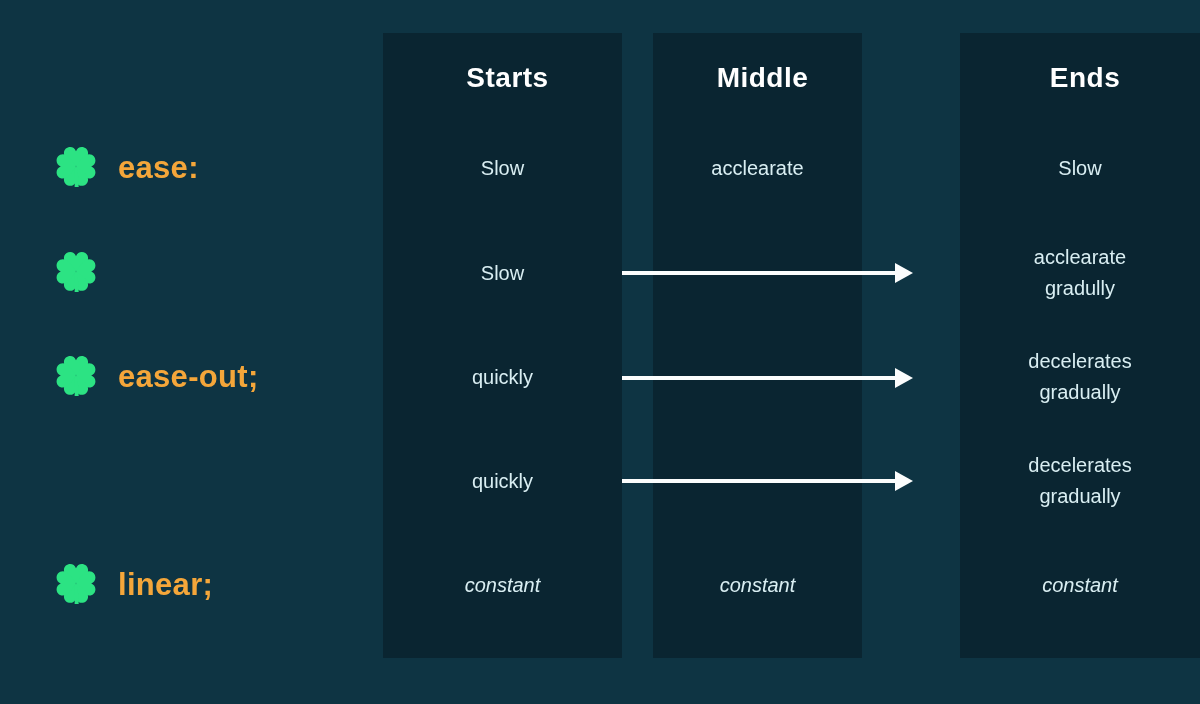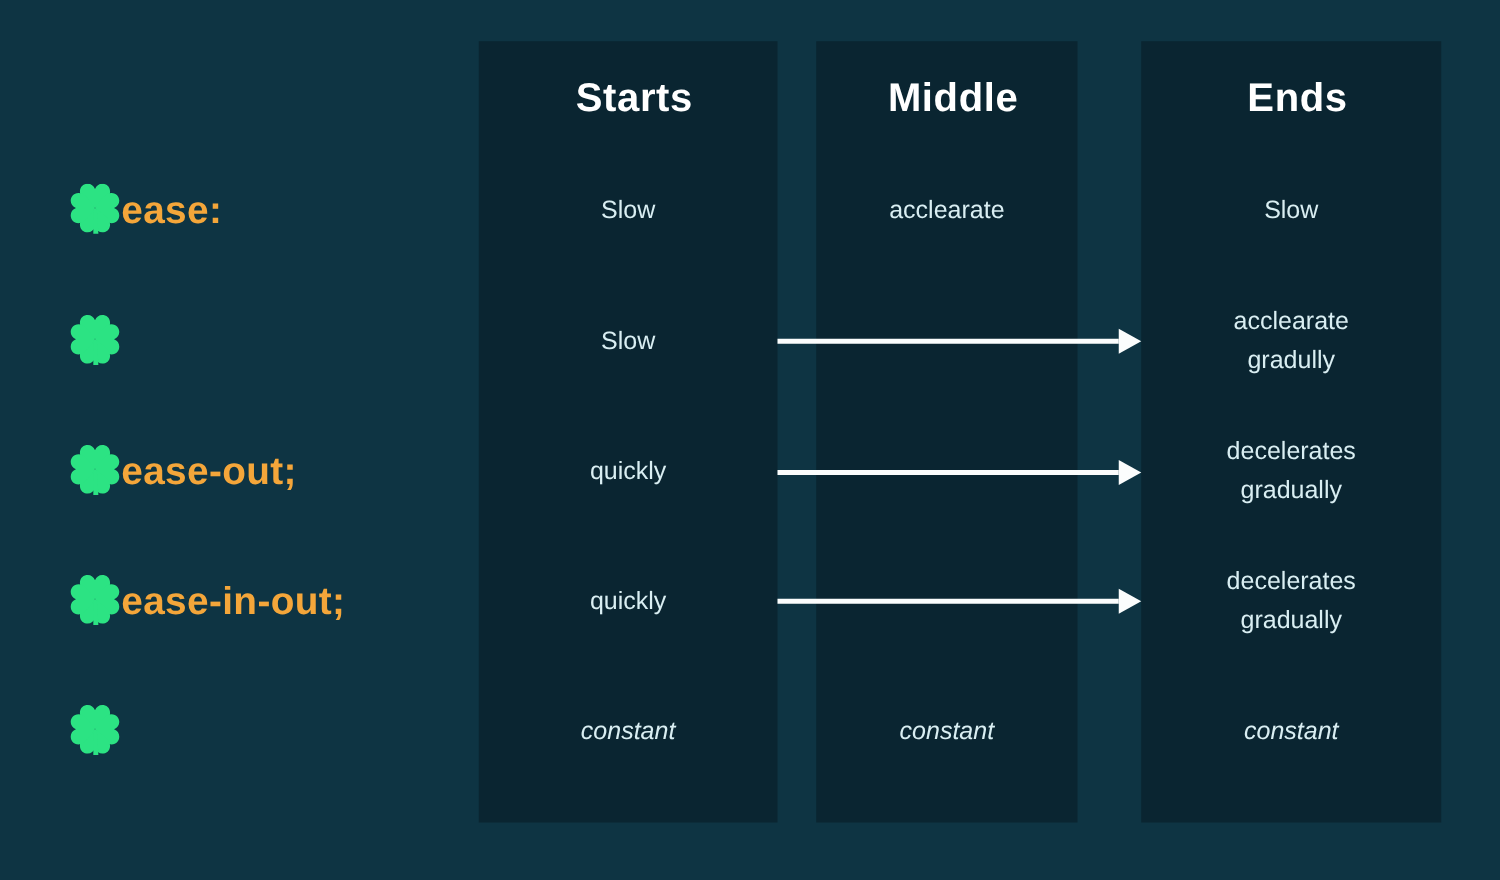--- a/index.html
+++ b/index.html
@@ -26,31 +26,31 @@
 
   
   .column {
     position: absolute;
     top: 33px;
     height: 625px;
     background: var(--column-background);
   }
   .col-starts { left: 383px; width: 239px; }
   .col-middle { left: 653px; width: 209px; }
-  .col-ends   { left: 913px; width: 240px; }
+  .col-ends   { left: 960px; width: 240px; }
 
   .col-header {
     position: absolute;
     top: 0; left: 0; right: 0;
     height: 90px;
     display: flex;
     align-items: center;
     justify-content: center;
     color: var(--header-text);
-    font-size: 32px;
+    font-size: 28px;
     font-weight: 700;
     letter-spacing: 0.5px;
     margin-left: 10px;
   }
 
   .cell {
     position: absolute;
     left: 0; right: 0;
     height: 90px;
     display: flex;
@@ -68,20 +68,21 @@
   .cell.r3 { top: 403px; }
   .cell.r4 { top: 507px; font-style: italic; }
 
   
   .legend-item {
     position: absolute;
     left: 55px;
     height: 52px;
     display: flex;
     align-items: center;
+    gap: 21px;
   }
   .legend-item.r0 { top: 142px; }
   .legend-item.r1 { top: 247px; }
   .legend-item.r2 { top: 351px; }
   .legend-item.r3 { top: 455px; }
   .legend-item.r4 { top: 559px; }
 
   .clover {
     width: 42px;
     height: 42px;
@@ -178,29 +179,24 @@
     <svg class="clover" viewBox="0 0 40 40">
         <use href="#clover-shape"></use>
       </svg>
   </div>
   <div class="legend-item r2">
     <svg class="clover" viewBox="0 0 40 40">
         <use href="#clover-shape"></use>
       </svg>
     <span class="prop-label">ease-out;</span>
   </div>
-  <div class="legend-item r3">
-    <svg class="clover" viewBox="0 0 40 40">
-        <use href="#clover-shape"></use>
-      </svg>
-    <span class="prop-label">ease-in-out;</span>
-  </div>
   <div class="legend-item r4">
     <svg class="clover" viewBox="0 0 40 40">
         <use href="#clover-shape"></use>
       </svg>
+    <span class="prop-label">linear;</span>
   </div>
 
   <div class="flow-arrow a1"></div>
   <div class="flow-arrow a2"></div>
   <div class="flow-arrow a3"></div>
 
 </div>
 
 </body></html>

